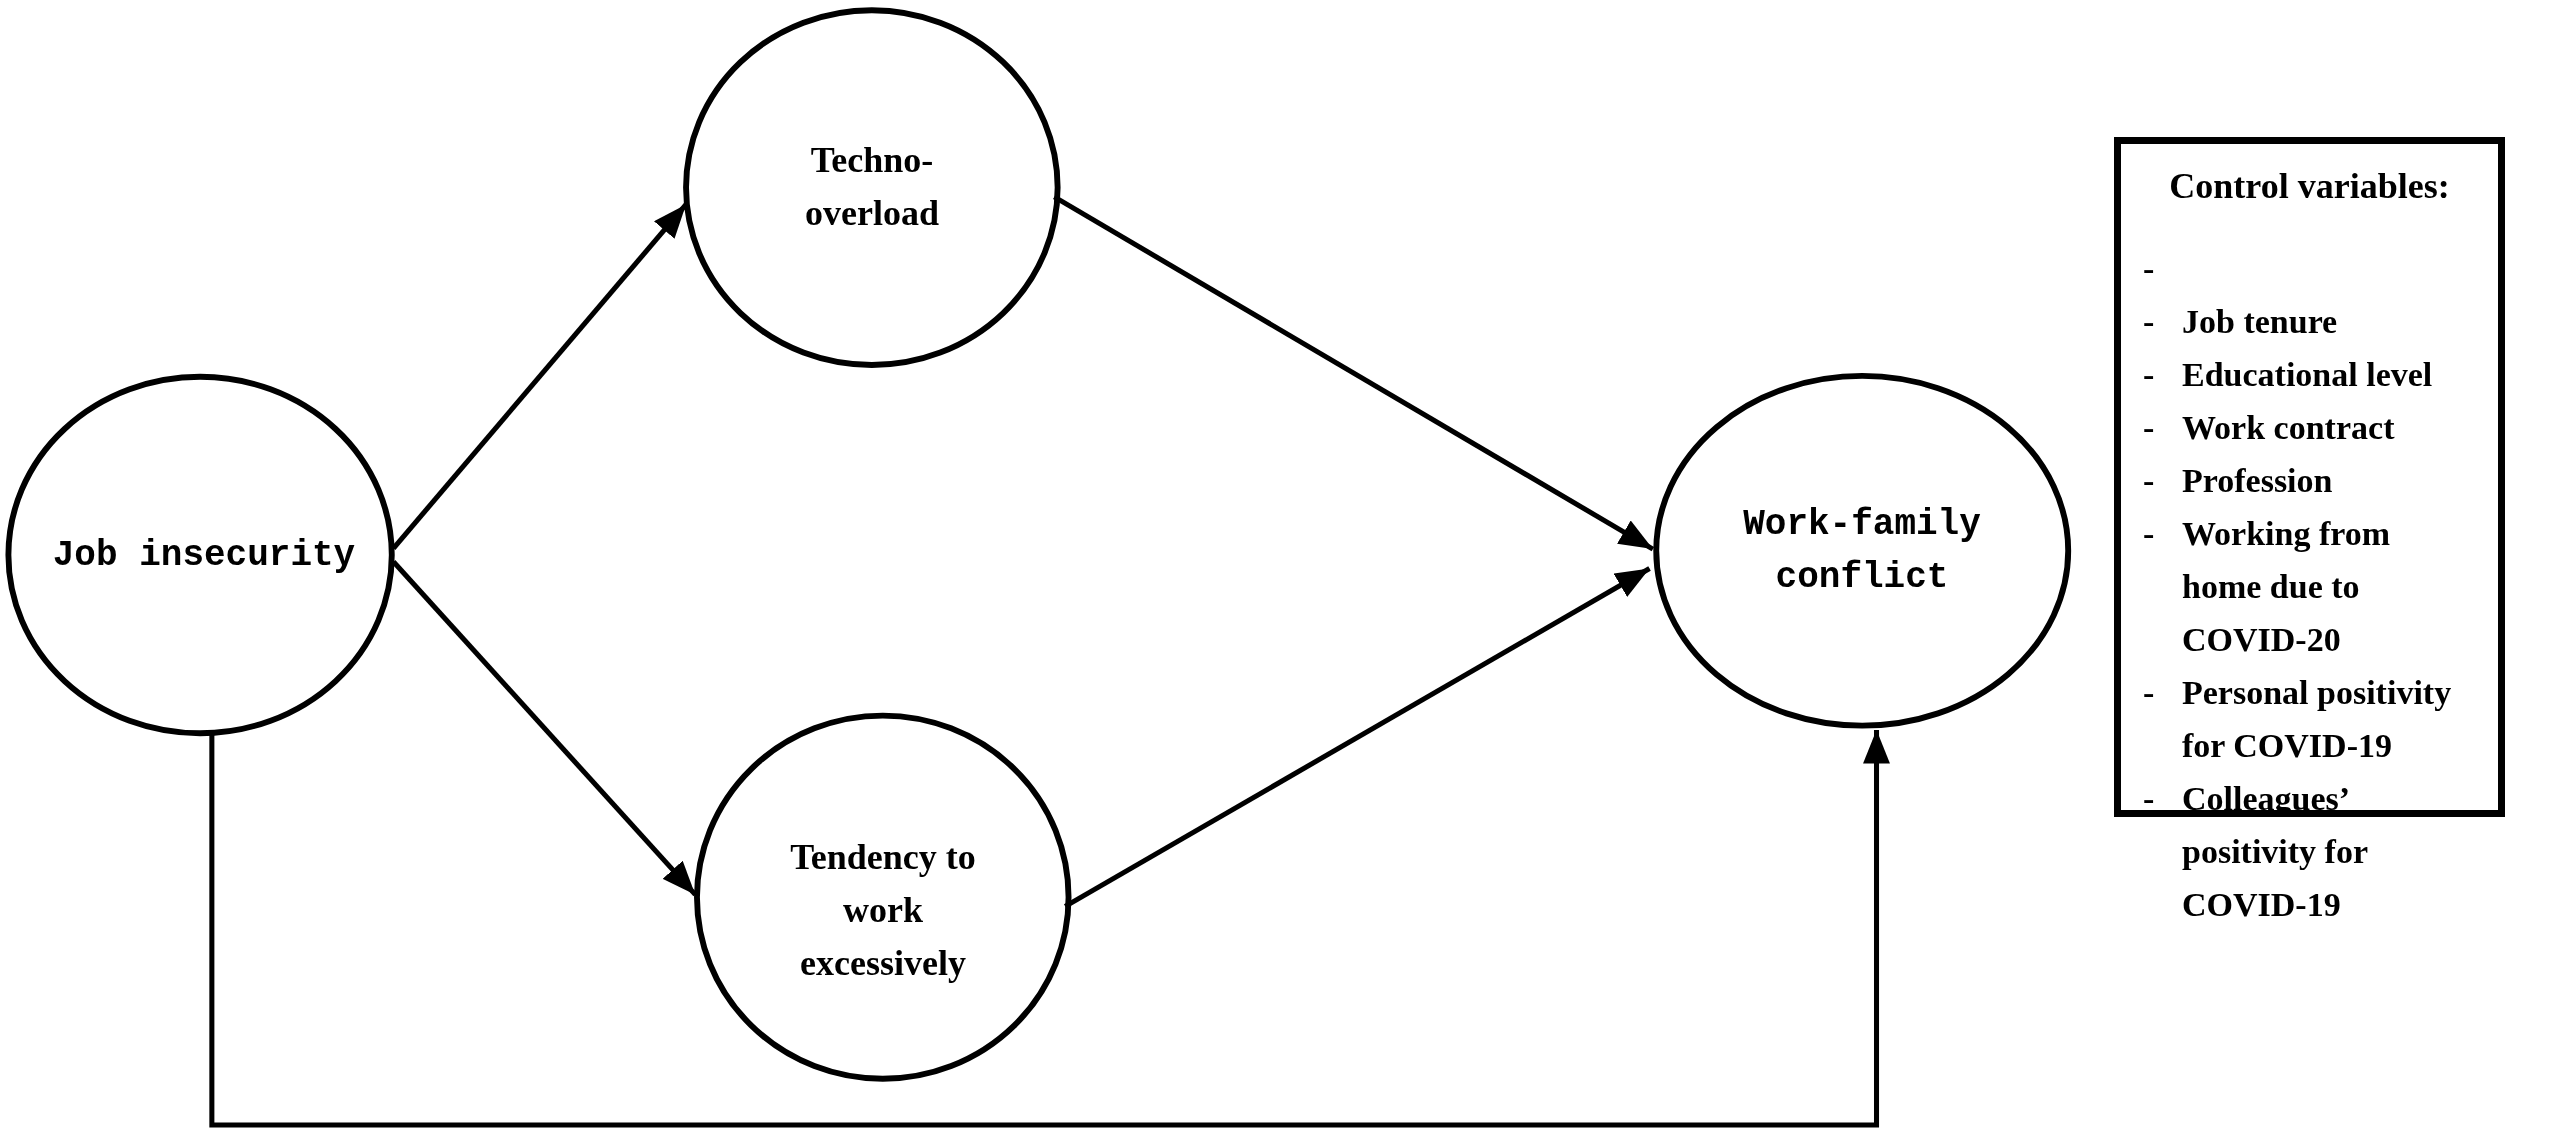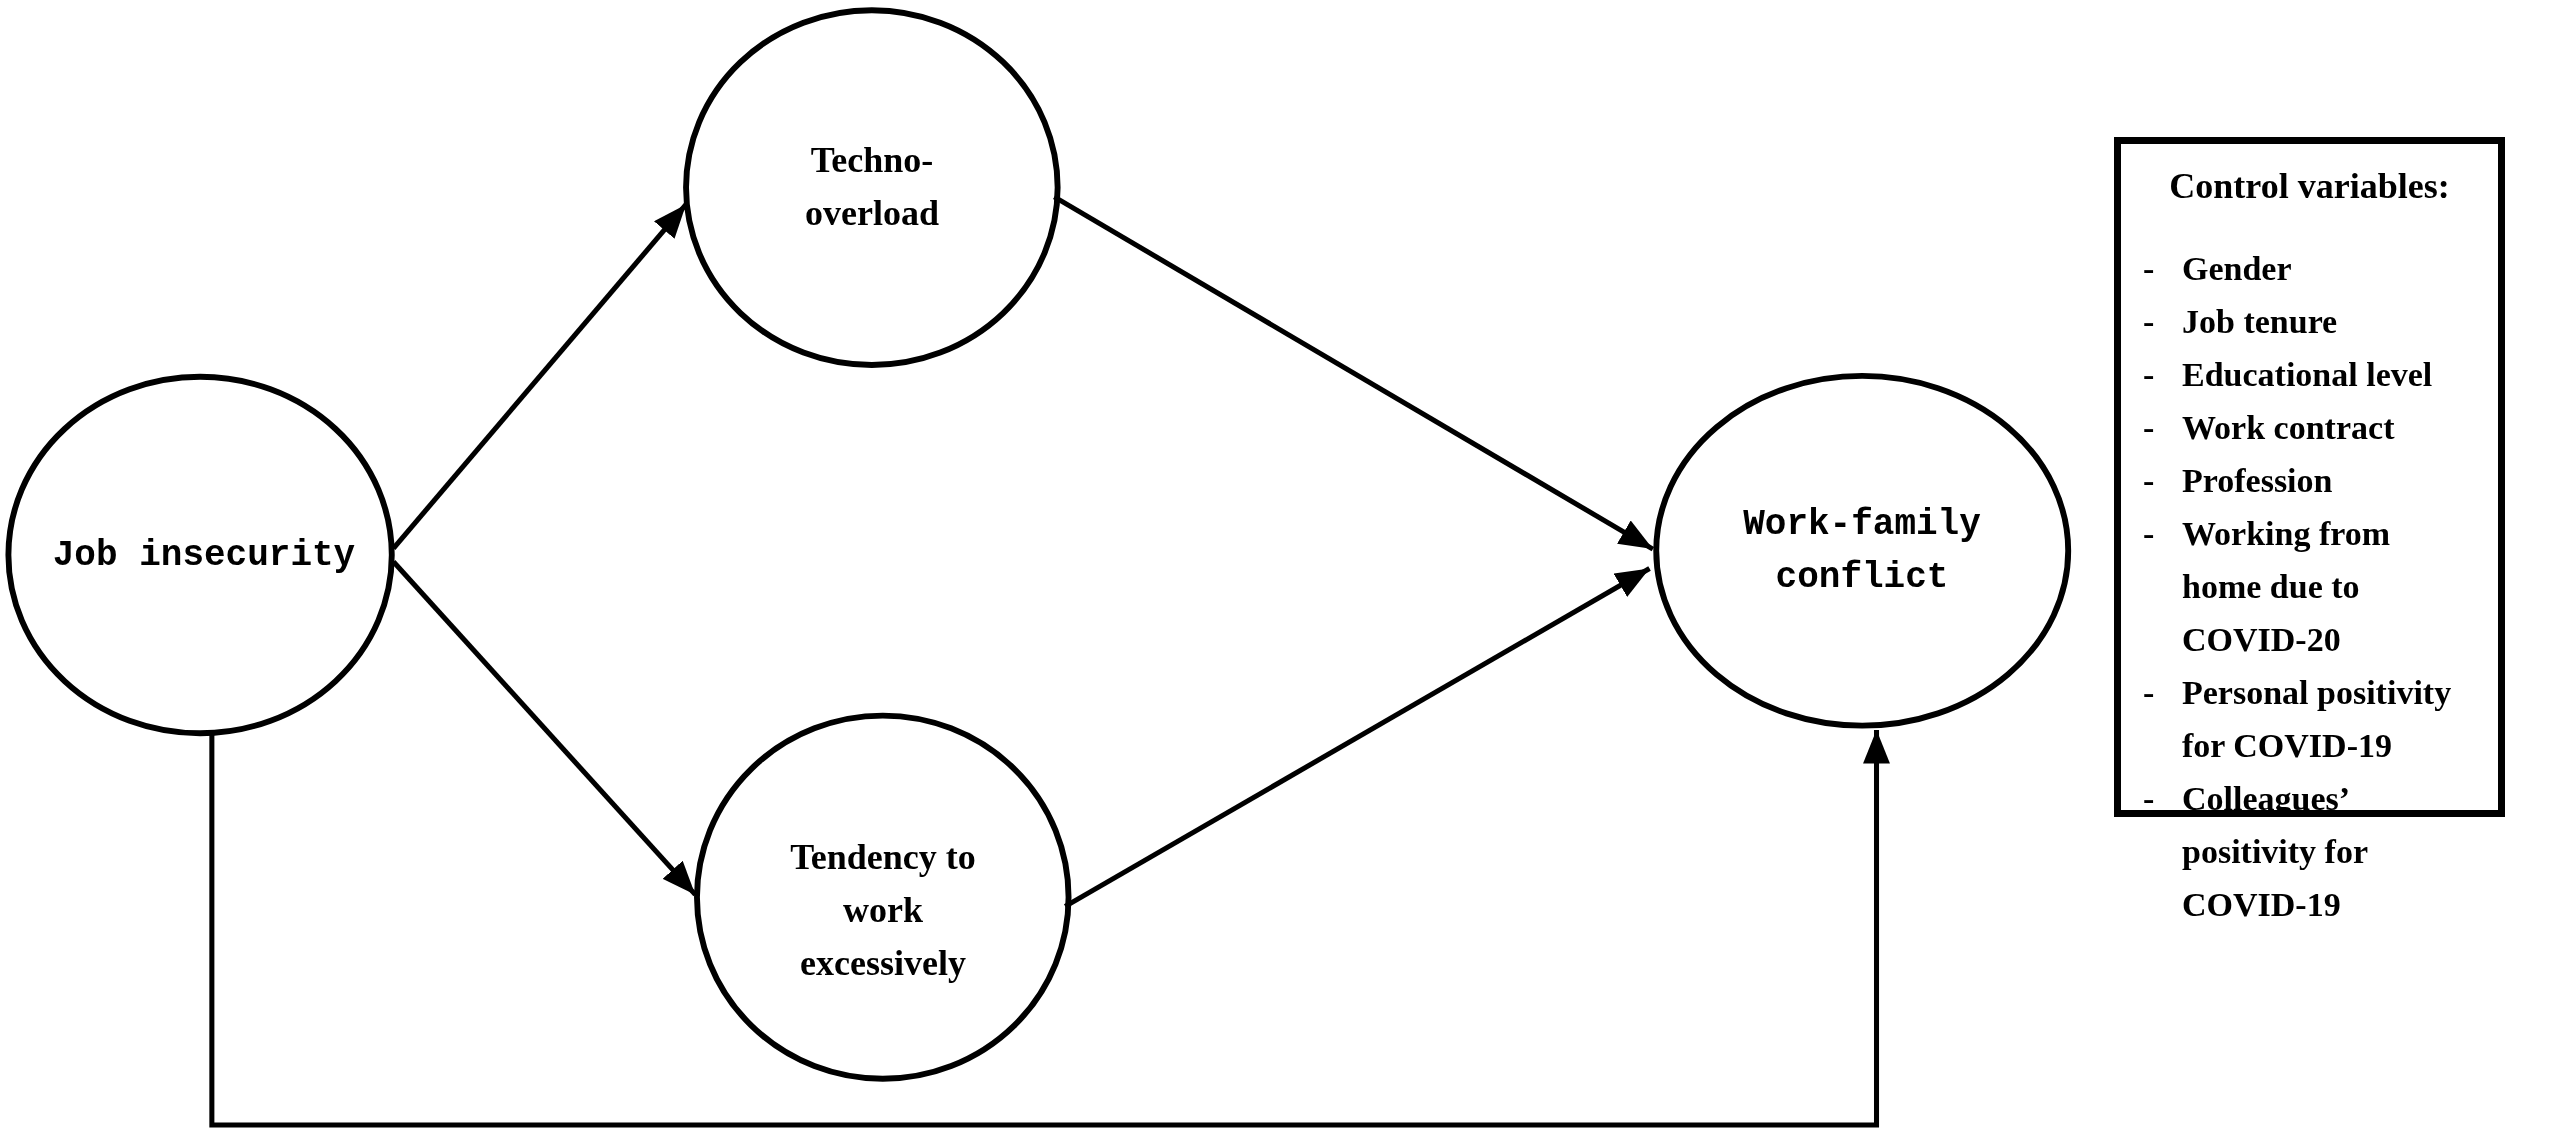--- a/index.html
+++ b/index.html
@@ -95,21 +95,20 @@
 overload</div>
 
   <div class="node-label" style="left:1862px; top:551px; width:353px;font-family:Liberation Mono, monospace;">Work-family
 conflict</div>
 
   <div class="control-box">
     <div class="cv-title">Control variables:</div>
     <ul class="cv-list">
       <li class="cv-item">
         <span class="cv-bullet">-</span>
-        <span class="cv-item-text">Gender</span>
       </li>
       <li class="cv-item">
         <span class="cv-bullet">-</span>
         <span class="cv-item-text">Job tenure</span>
       </li>
       <li class="cv-item">
         <span class="cv-bullet">-</span>
         <span class="cv-item-text">Educational level</span>
       </li>
       <li class="cv-item">

